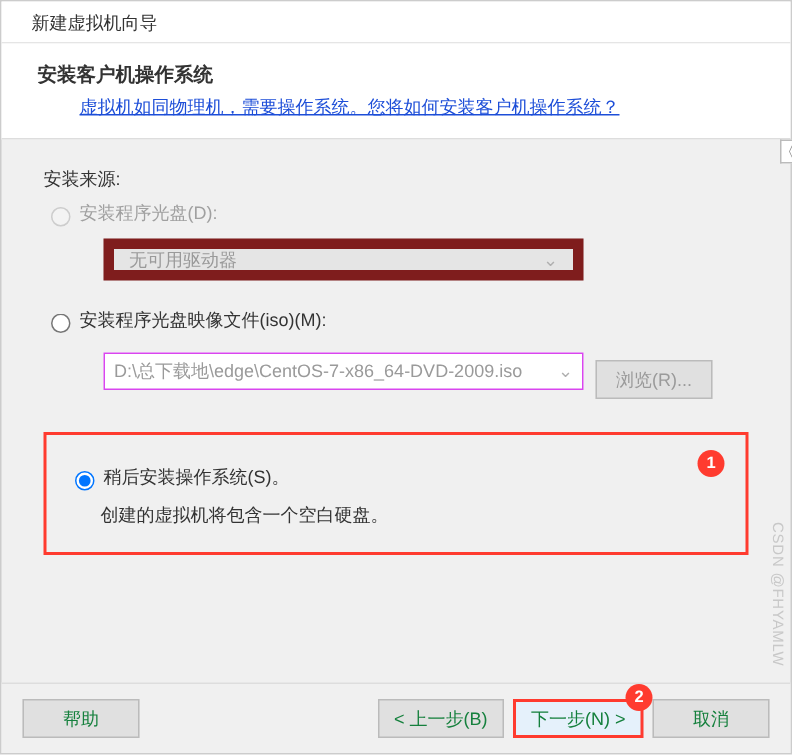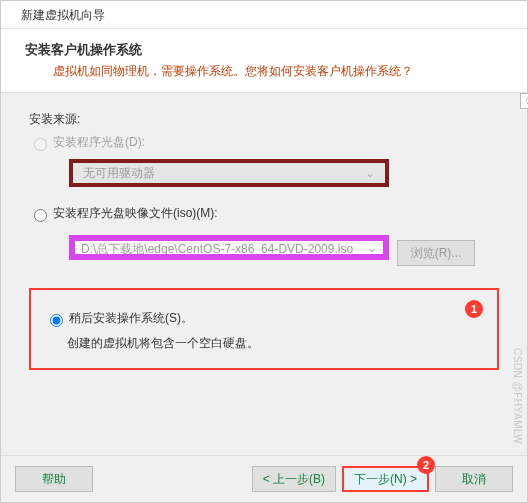--- a/index.html
+++ b/index.html
@@ -1,30 +1,30 @@
 <!DOCTYPE html>
 <html><head>
 <meta charset="utf-8">
 <style>
   * { box-sizing: border-box; font-family: "Microsoft YaHei", "Segoe UI", sans-serif; font-size: 12px; }
   body { margin: 0; background: #f0f0f0; color: #333; }
   .window { width: 528px; height: 503px; background: #f0f0f0; border: 1px solid #ccc; position: relative; }
   .titlebar { height: 28px; line-height: 28px; padding: 0 20px; background: #fff; border-bottom: 1px solid #e5e5e5; }
   .header { background: #fff; padding: 12px 20px 12px 20px; border-bottom: 1px solid #ddd; }
   .header-title { font-weight: bold; font-size: 13px; margin-bottom: 4px; padding-left: 4px; }
-  .header-sub { padding-left: 32px; color: #c2410c; }
+  .header-sub { padding-left: 32px; color: #1d4ed8; text-decoration: underline; }
   .content { padding: 18px 28px; }
   .section-label { margin-bottom: 0; }
   .radio-row { display: flex; align-items: center; margin: 6px 0; }
   .radio-row input[type=radio] { margin-right: 6px; }
   .disabled { color: #a0a0a0; }
-  .dropdown { display: flex; align-items: center; justify-content: space-between; background: #e5e5e5; border: 4px solid #7f1d1d; height: 28px; padding: 0 10px; margin: 8px 0 18px 40px; width: 320px; color: #9a9a9a; }
+  .dropdown { display: flex; align-items: center; justify-content: space-between; background: #e5e5e5; border: 7px solid #7f1d1d; height: 28px; padding: 0 10px; margin: 8px 0 18px 40px; width: 320px; color: #9a9a9a; }
   .chev { color: #b0b0b0; }
   .iso-row { display: flex; align-items: center; gap: 8px; margin: 6px 0 14px 40px; }
-  .iso-input { flex: 0 0 320px; height: 25px; border: 6px solid #d946ef; background: #fff; padding: 0 6px; color: #9a9a9a; display: flex; justify-content: space-between; overflow: hidden; white-space: nowrap; }
+  .iso-input { flex: 0 0 320px; height: 25px; border: 1px solid #d946ef; background: #fff; padding: 0 6px; color: #9a9a9a; display: flex; align-items: center; justify-content: space-between; overflow: hidden; white-space: nowrap; }
   .btn { height: 26px; min-width: 78px; background: #e0e0e0; border: 1px solid #bbb; cursor: pointer; padding: 0 10px; color: #15803d; }
   .btn:disabled { color: #9a9a9a; cursor: default; margin-top: 12px; }
   .highlight-box { border: 2px solid #ff3b2f; padding: 14px 14px 16px 14px; margin-top: 22px; position: relative; }
   .highlight-box .desc { margin: 8px 0 0 22px; }
   .circ { position: absolute; width: 18px; height: 18px; border-radius: 50%; background: #ff3b2f; color: #fff; font-size: 11px; line-height: 18px; text-align: center; font-weight: bold; }
   .circ1 { top: 10px; right: 14px; }
   .circ2 { position: absolute; top: -10px; right: -6px; width: 18px; height: 18px; border-radius: 50%; background: #ff3b2f; color: #fff; font-size: 11px; line-height: 18px; text-align: center; font-weight: bold; }
   .footer { position: absolute; left: 0; right: 0; bottom: 0; border-top: 1px solid #ddd; padding: 10px 14px; display: flex; align-items: center; justify-content: space-between; background: #f0f0f0; }
   .footer-right { display: flex; gap: 6px; align-items: center; }
   .next-wrap { position: relative; }

